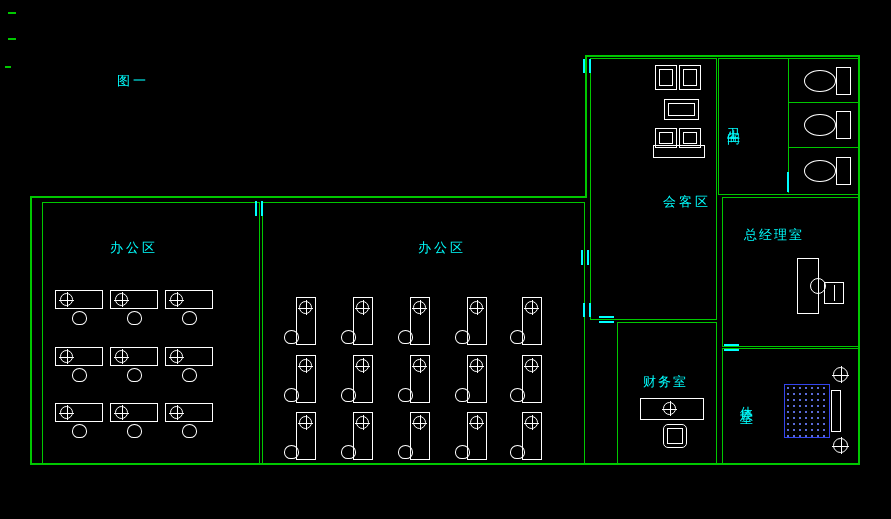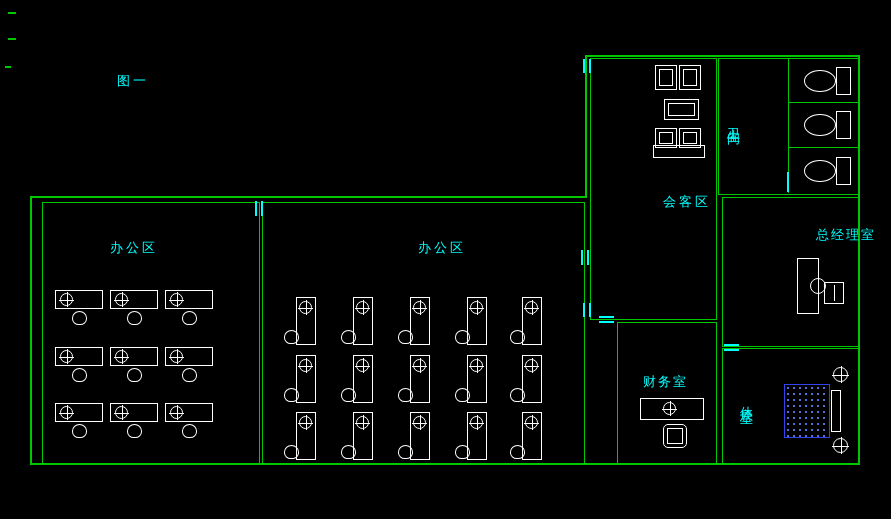--- a/index.html
+++ b/index.html
@@ -60,21 +60,21 @@
   <div class="room" style="left:722px;top:348px;width:136px;height:114px"></div>
 
   <div class="wallthin" style="left:788px;top:58px;width:1px;height:135px"></div>
   <div class="wallthin" style="left:788px;top:102px;width:70px;height:1px"></div>
   <div class="wallthin" style="left:788px;top:147px;width:70px;height:1px"></div>
 
   <div class="label" style="left:110px;top:239px">办公区</div>
   <div class="label" style="left:418px;top:239px">办公区</div>
   <div class="label" style="left:663px;top:193px">会客区</div>
   <div class="vlabel" style="left:727px;top:117px">卫生间</div>
-  <div class="label" style="left:816px;top:226px;letter-spacing:2px">总经理室</div>
+  <div class="label" style="left:744px;top:226px;letter-spacing:2px">总经理室</div>
   <div class="label" style="left:643px;top:373px;letter-spacing:2px">财务室</div>
   <div class="vlabel" style="left:740px;top:396px">休息室</div>
 
   <div class="door-v" style="left:255px;top:201px;height:15px"></div>
   <div class="door-v" style="left:261px;top:201px;height:15px"></div>
   <div class="door-v" style="left:581px;top:250px;height:15px"></div>
   <div class="door-v" style="left:587px;top:250px;height:15px"></div>
   <div class="door-v" style="left:583px;top:59px;height:14px"></div>
   <div class="door-v" style="left:589px;top:59px;height:14px"></div>
   <div class="door-v" style="left:583px;top:303px;height:14px"></div>

